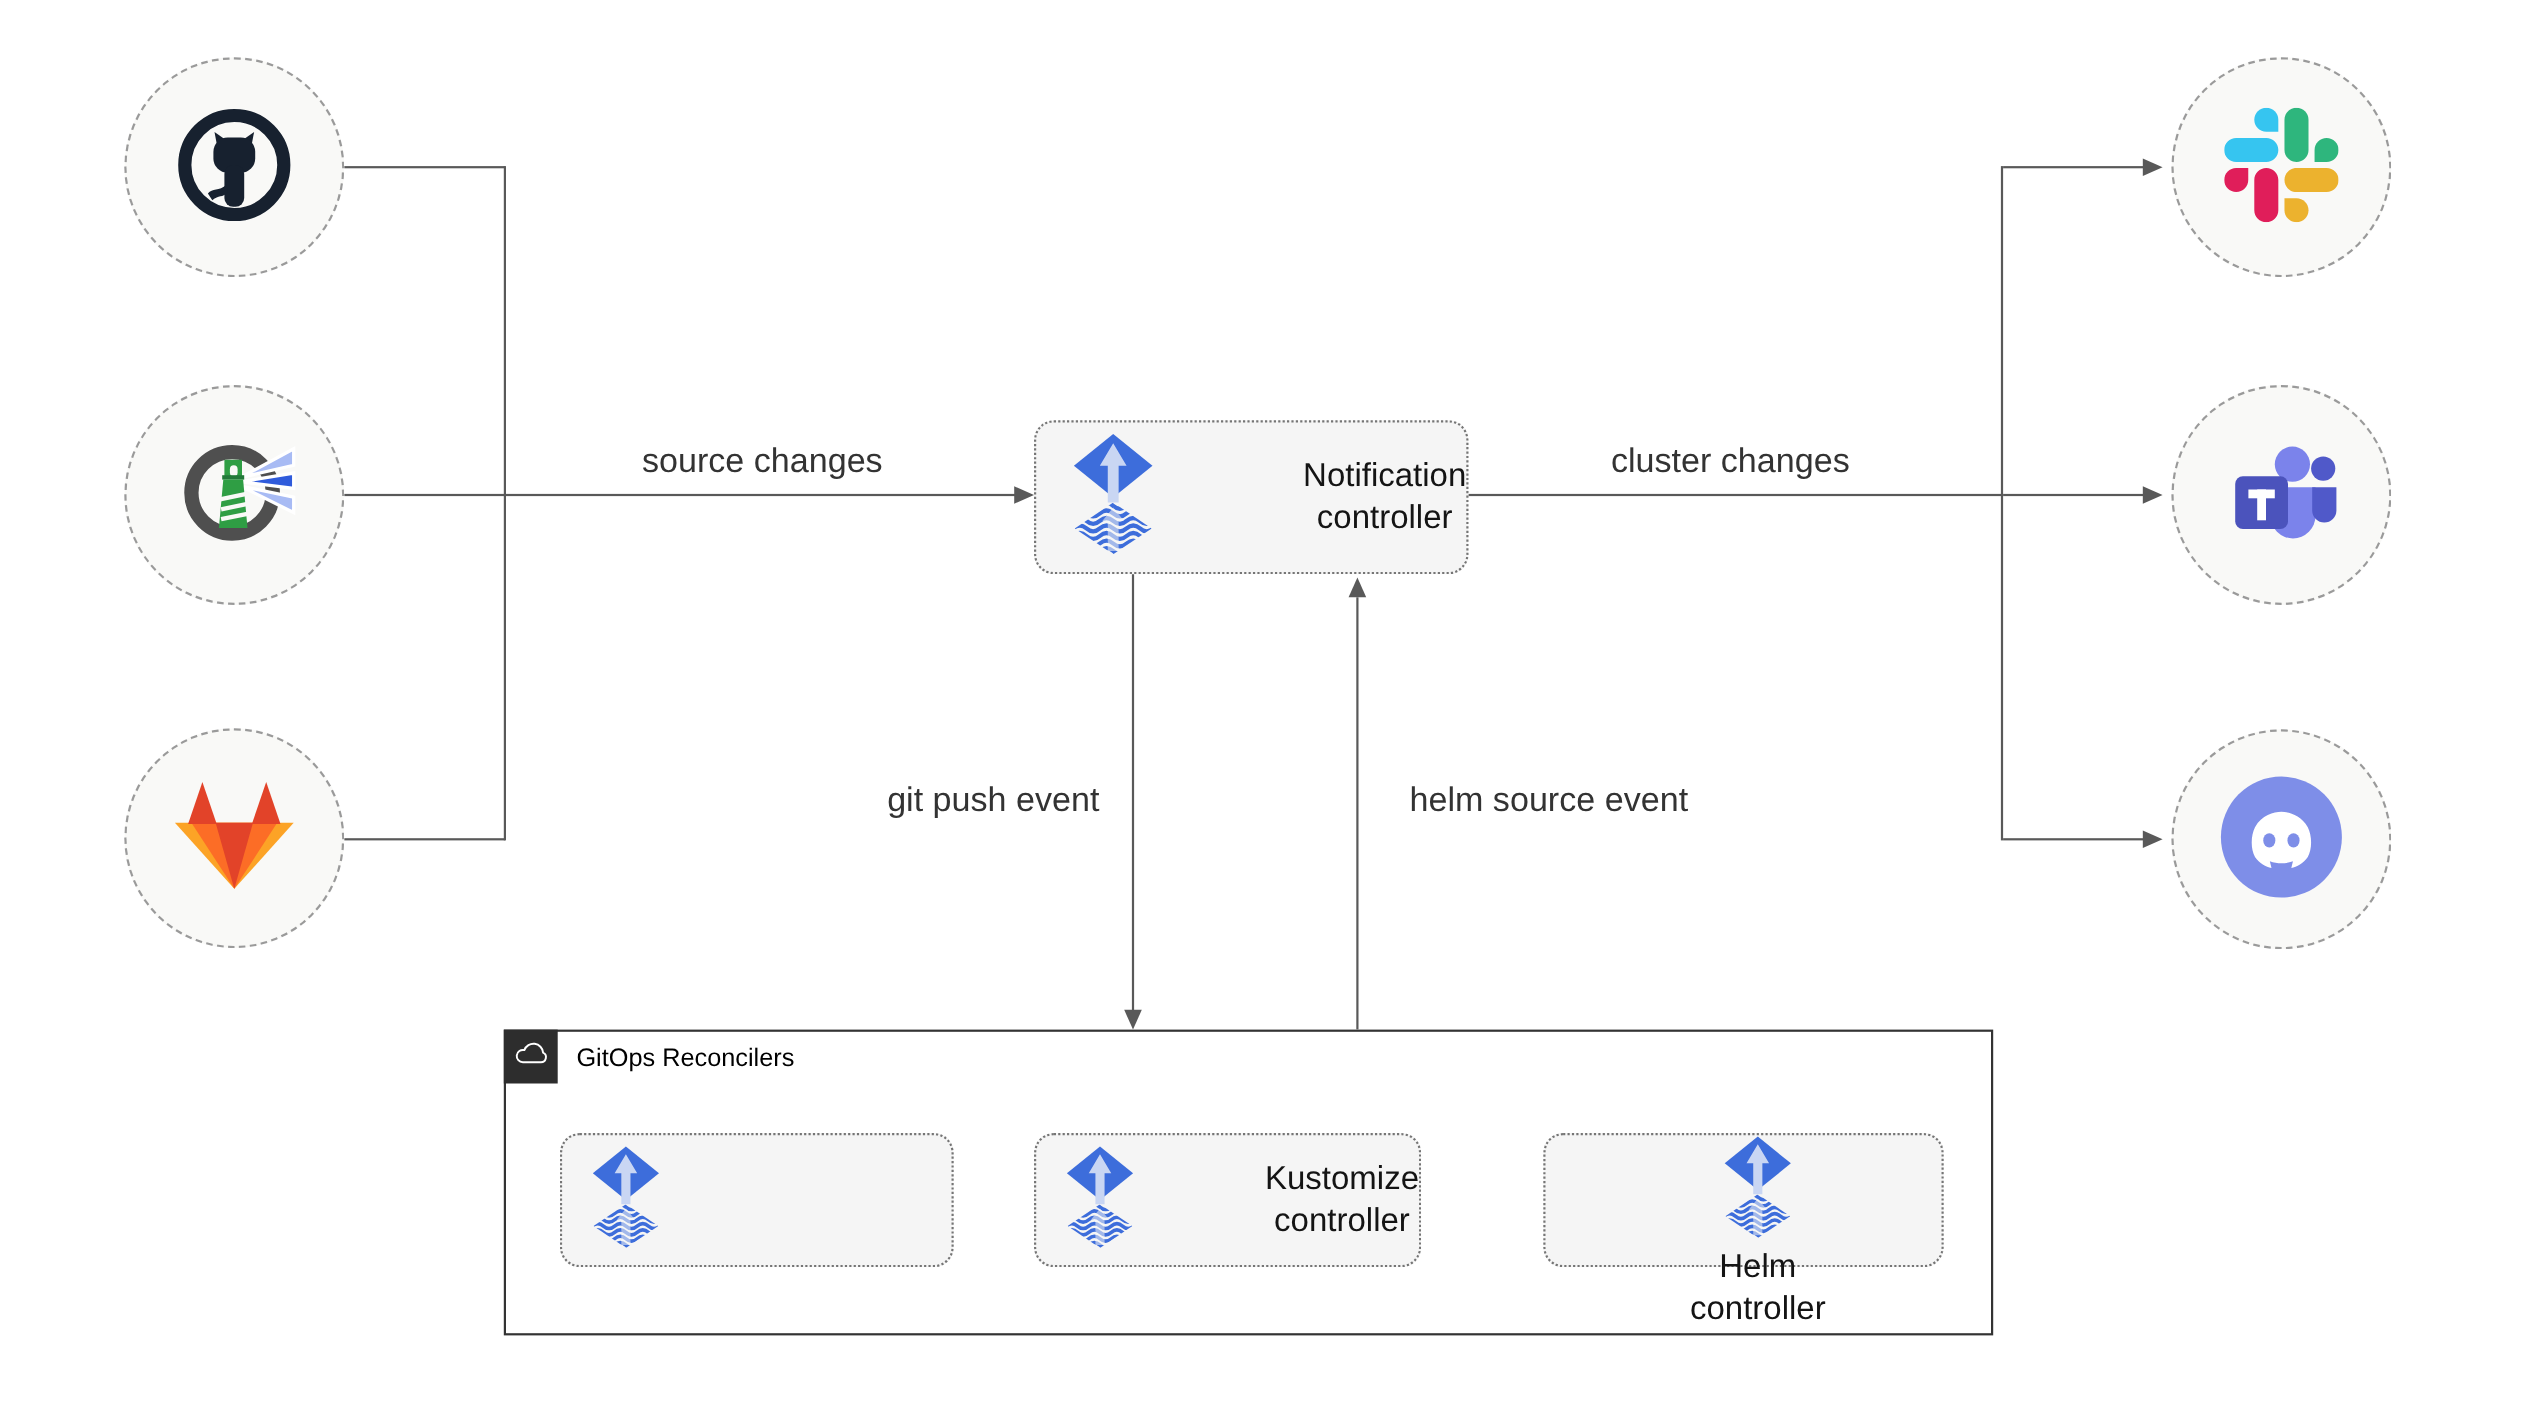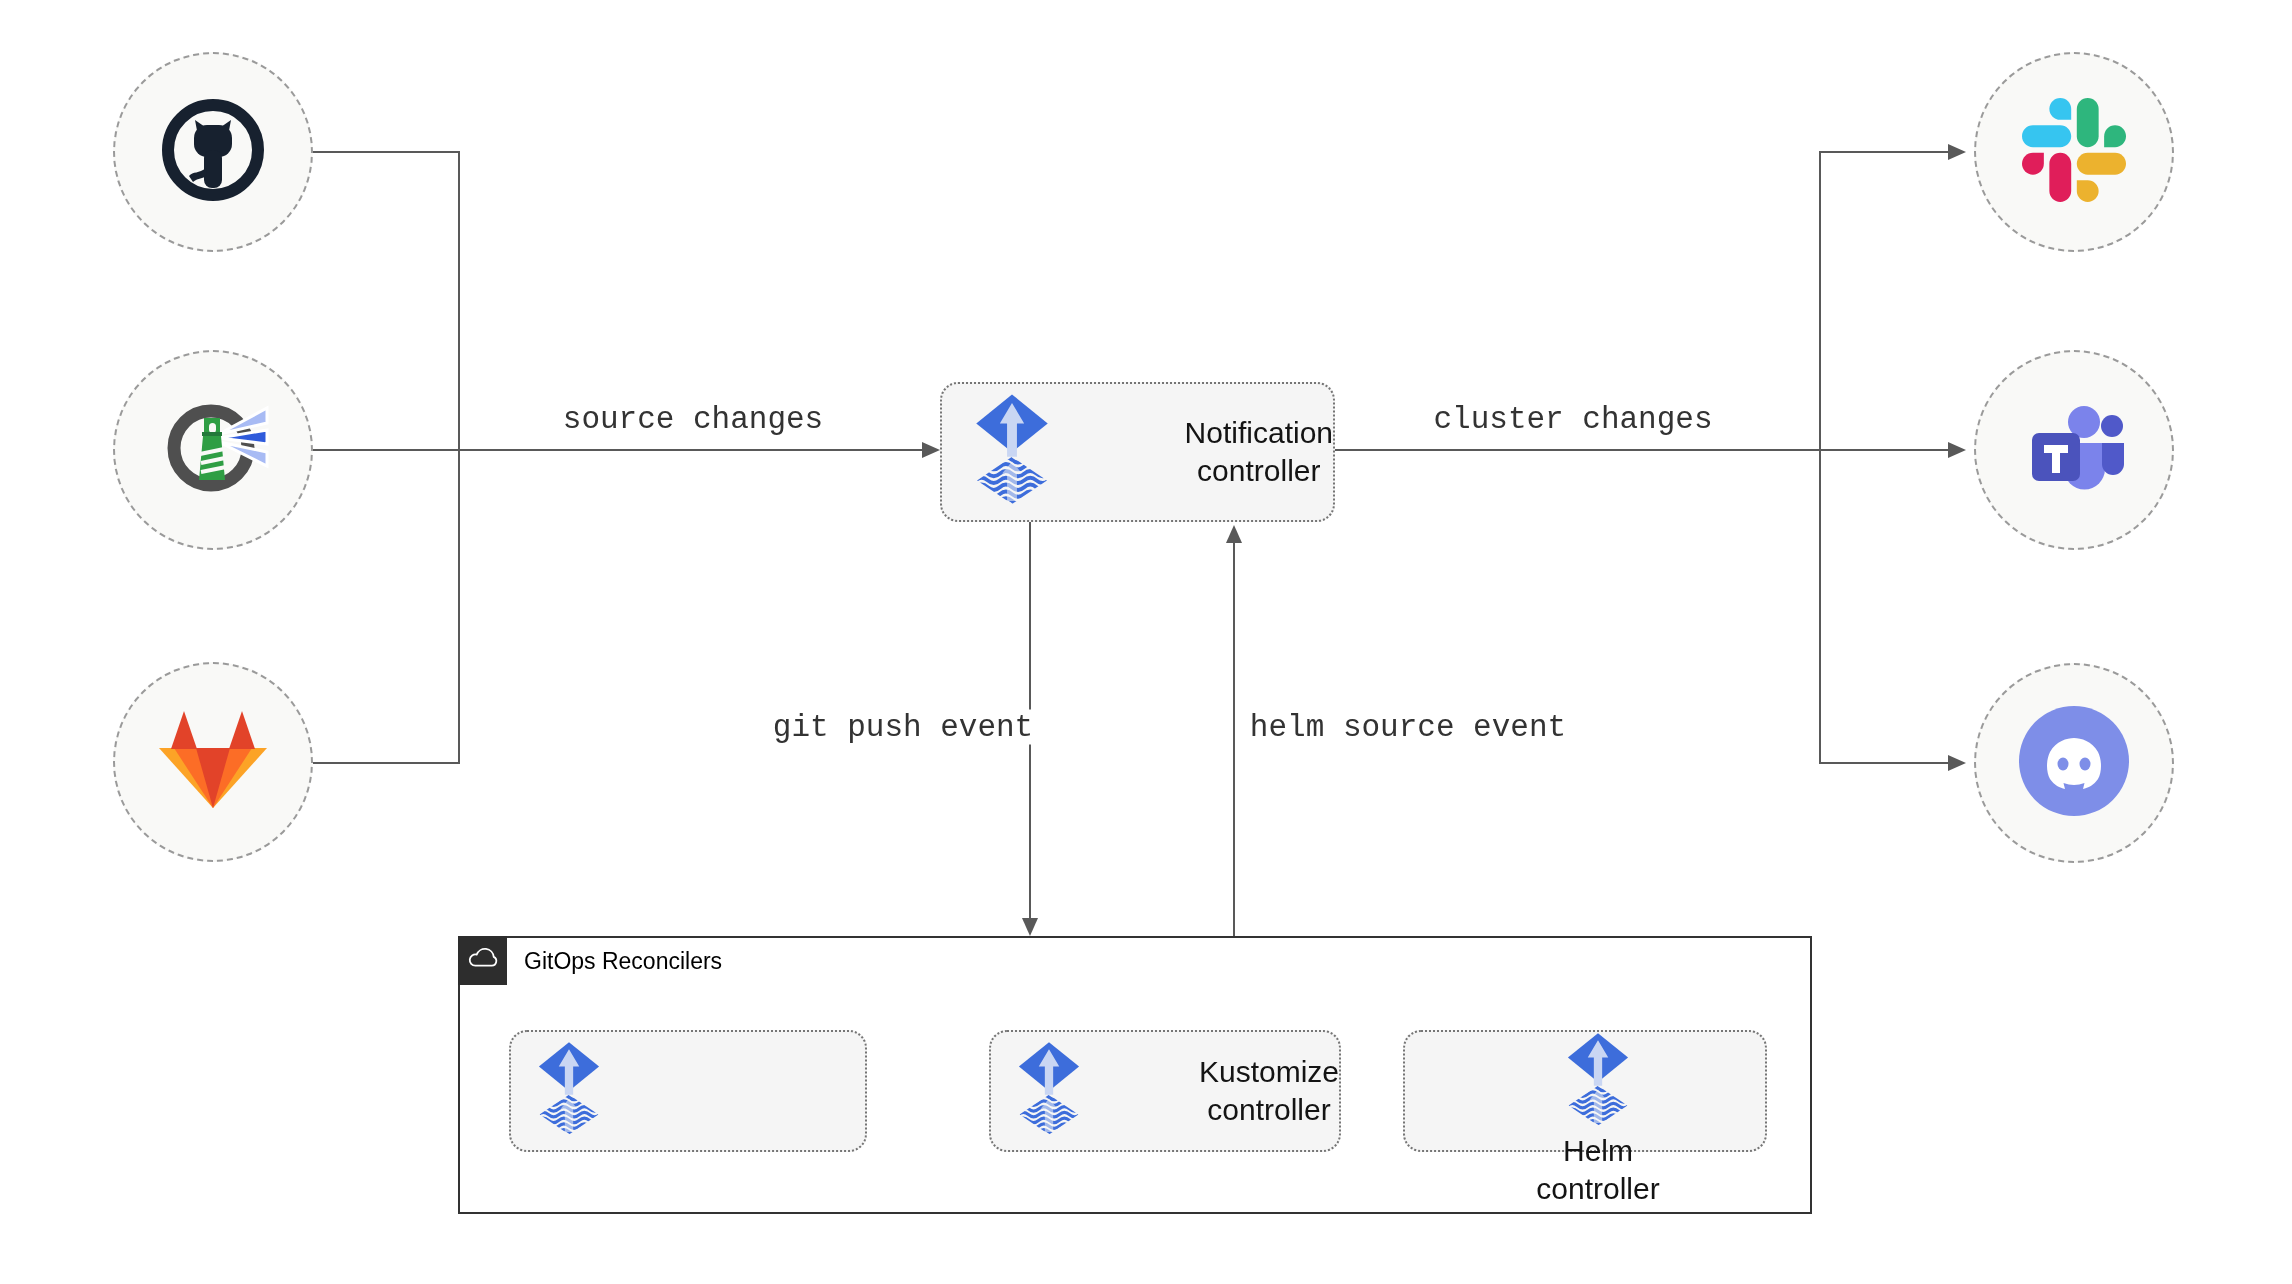--- a/index.html
+++ b/index.html
@@ -21,21 +21,21 @@
     border-left:18px solid #595959;}
   .ah-down{position:absolute; width:0; height:0;
     border-left:8px solid transparent; border-right:8px solid transparent;
     border-top:18px solid #595959;}
   .ah-up{position:absolute; width:0; height:0;
     border-left:8px solid transparent; border-right:8px solid transparent;
     border-bottom:18px solid #595959;}
   
   .edge-label{
     position:absolute; transform:translate(-50%,-50%);
-    font-size:31px; color:#333; white-space:nowrap; background:#fff; padding:0 6px;font-family:Liberation Mono, monospace;
+    font-size:31px; color:#333; white-space:nowrap; background:#fff; padding:0 6px;
   }
   
   .ctrl-box{
     position:absolute; background:#f5f5f5; border:2px dotted #757575; border-radius:18px;
     display:flex; align-items:center; box-sizing:border-box;
   }
   .ctrl-box .flux{flex:0 0 auto;}
   .ctrl-box .label-wrap{flex:1 1 auto; display:flex; justify-content:flex-end;}
   .node-label{
     font-size:30px; line-height:1.27; color:#141414; text-align:center;
@@ -222,21 +222,21 @@
           <path d="M2 115 q8 -7 16 0 t16 0 t16 0 t16 0 t16 0 t16 0"></path>
           <path d="M2 124 q8 -7 16 0 t16 0 t16 0 t16 0 t16 0 t16 0"></path>
           <path d="M2 133 q8 -7 16 0 t16 0 t16 0 t16 0 t16 0 t16 0"></path>
           <path d="M2 142 q8 -7 16 0 t16 0 t16 0 t16 0 t16 0 t16 0"></path>
         </g>
         <path d="M50 90 L63 106 L56.5 106 L56.5 142 L43.5 142 L43.5 106 L37 106 Z" fill="#f5f5f5" opacity="0.55"></path>
       </svg>
     </span>
   </div>
 
-  <div class="ctrl-box" style="left:989px; top:1030px; width:352px; height:122px; padding-left:26px;">
+  <div class="ctrl-box" style="left:940px; top:1030px; width:352px; height:122px; padding-left:26px;">
     <span class="flux">
       <svg width="64" height="96" viewBox="0 0 100 150">
         <polygon points="50,2 97,40 50,78 3,40" fill="#3d6ddb"></polygon>
         <path d="M50 13 L66 40 L56.5 40 L56.5 84 L43.5 84 L43.5 40 L34 40 Z" fill="#c9d6f3"></path>
         <clipPath id="wclip-k">
             <polygon points="50,84 96,115 50,146 4,115"></polygon>
           </clipPath>
         <g clip-path="url(#wclip-k)" stroke="#3d6ddb" stroke-width="5" fill="none">
           <path d="M2 88 q8 -7 16 0 t16 0 t16 0 t16 0 t16 0 t16 0"></path>
           <path d="M2 97 q8 -7 16 0 t16 0 t16 0 t16 0 t16 0 t16 0"></path>

